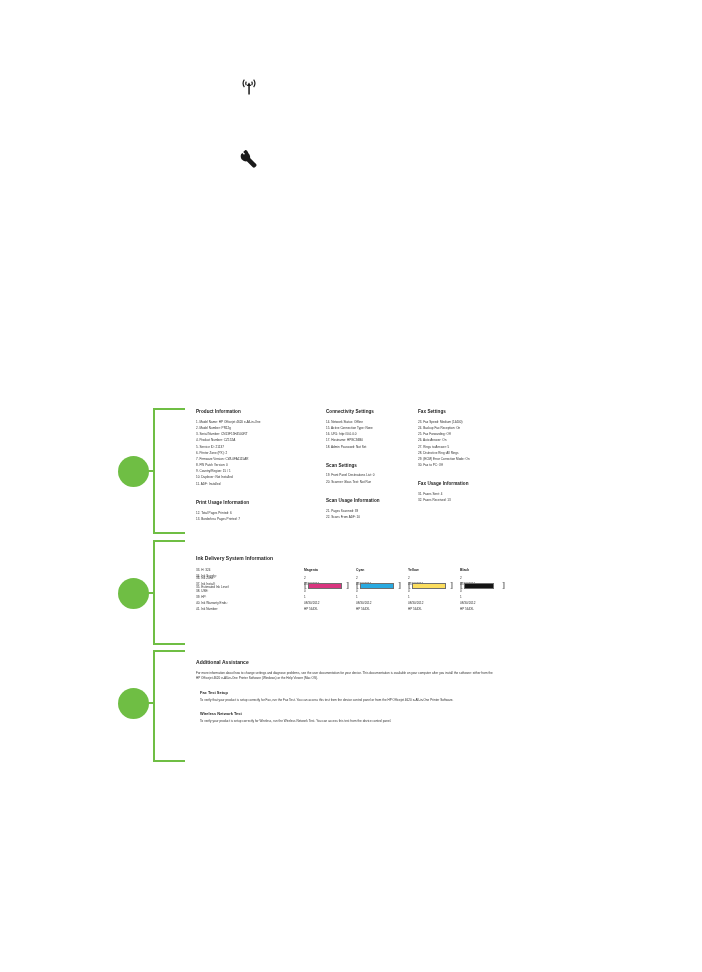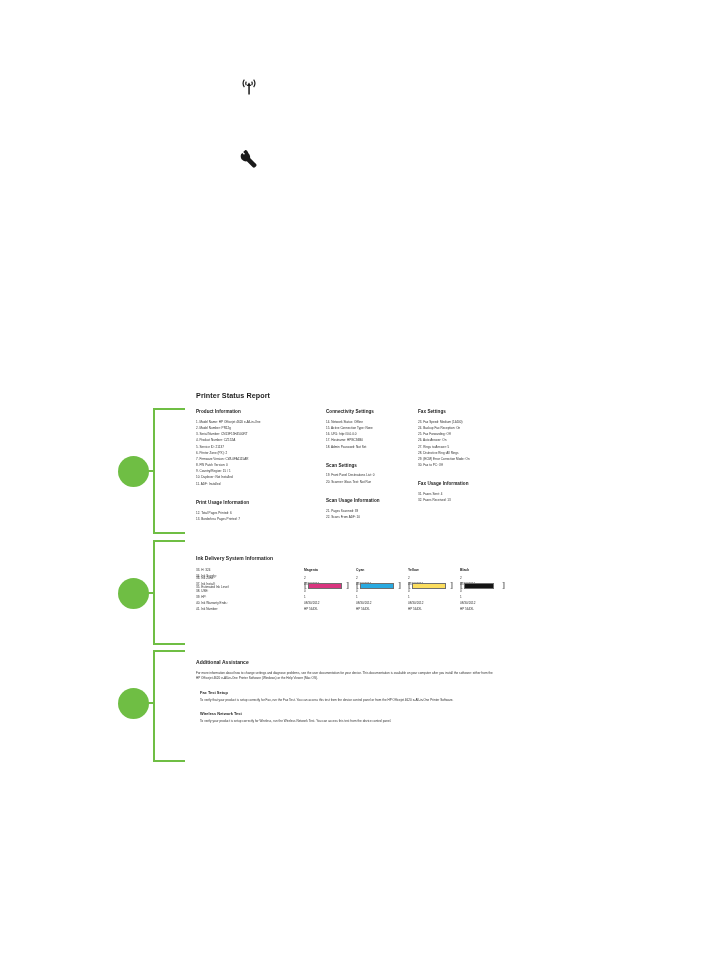--- a/index.html
+++ b/index.html
@@ -244,21 +244,20 @@
   <div class="bracket-stub" style="top:192px;"></div>
   <div class="callout-dot" style="top:178px;"></div>
 
   <div class="bracket" style="top:250px; height:112px;"></div>
   <div class="bracket-stub" style="top:302px;"></div>
   <div class="callout-dot" style="top:288px;"></div>
 </div>
 
 <div class="report">
 
-  <div class="report-title">Printer Status Report</div>
 
   <div class="report-cols">
 
     <div class="col col-1">
       <div class="sec-head">Product Information</div>
       <ul class="lines">
         <li>1. Model Name: HP Officejet 4620 e-All-in-One</li>
         <li>2. Model Number: PR12g</li>
         <li>3. Serial Number: CN13F15H4500RT</li>
         <li>4. Product Number: CZ152A</li>

